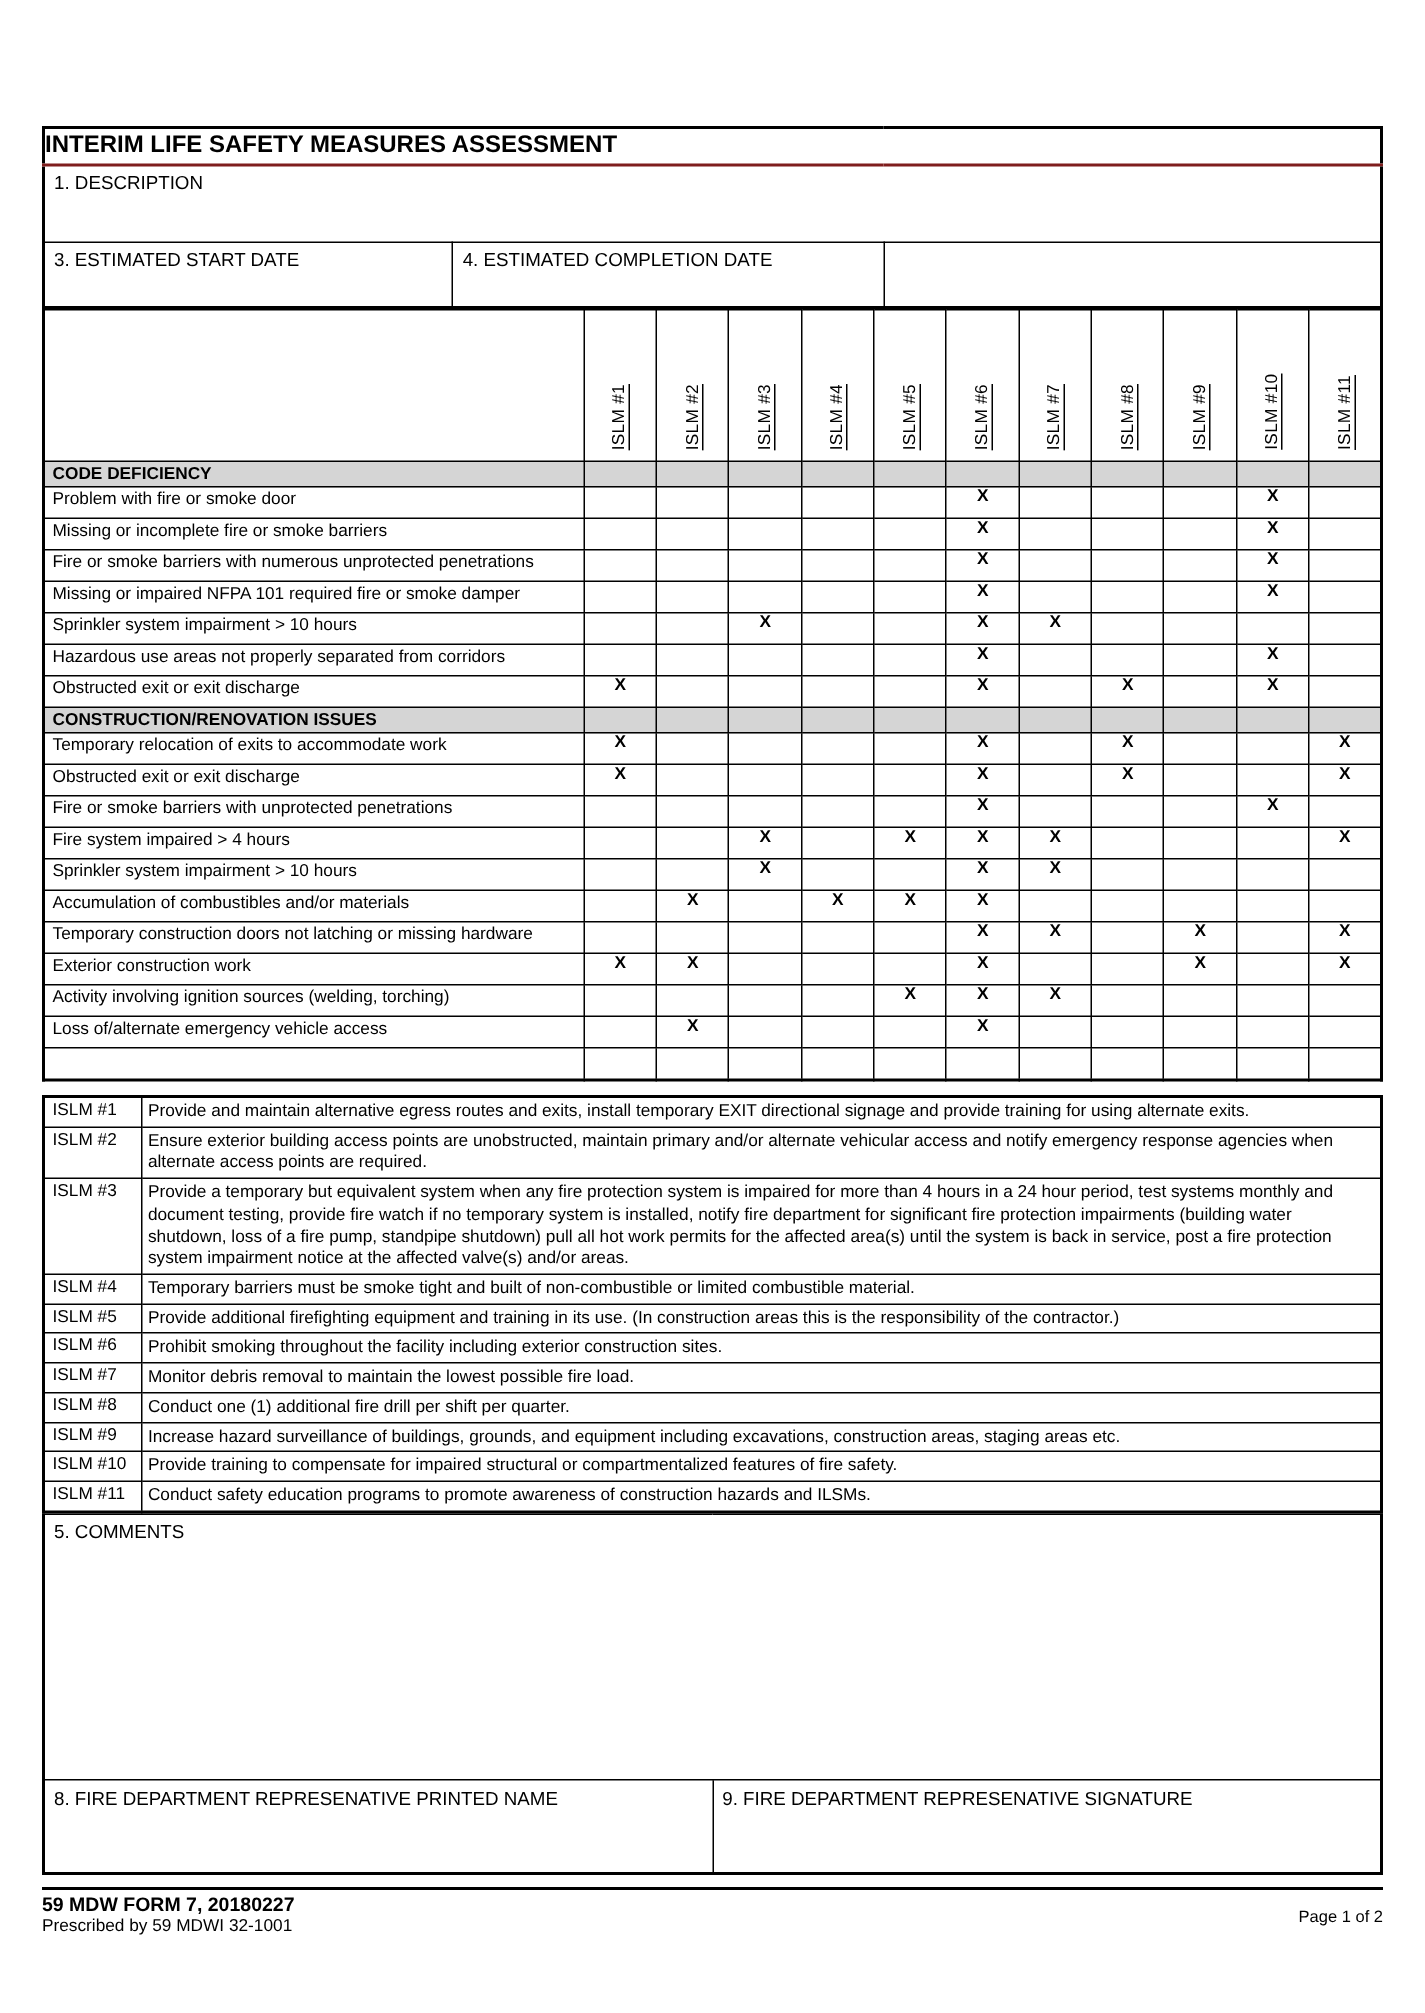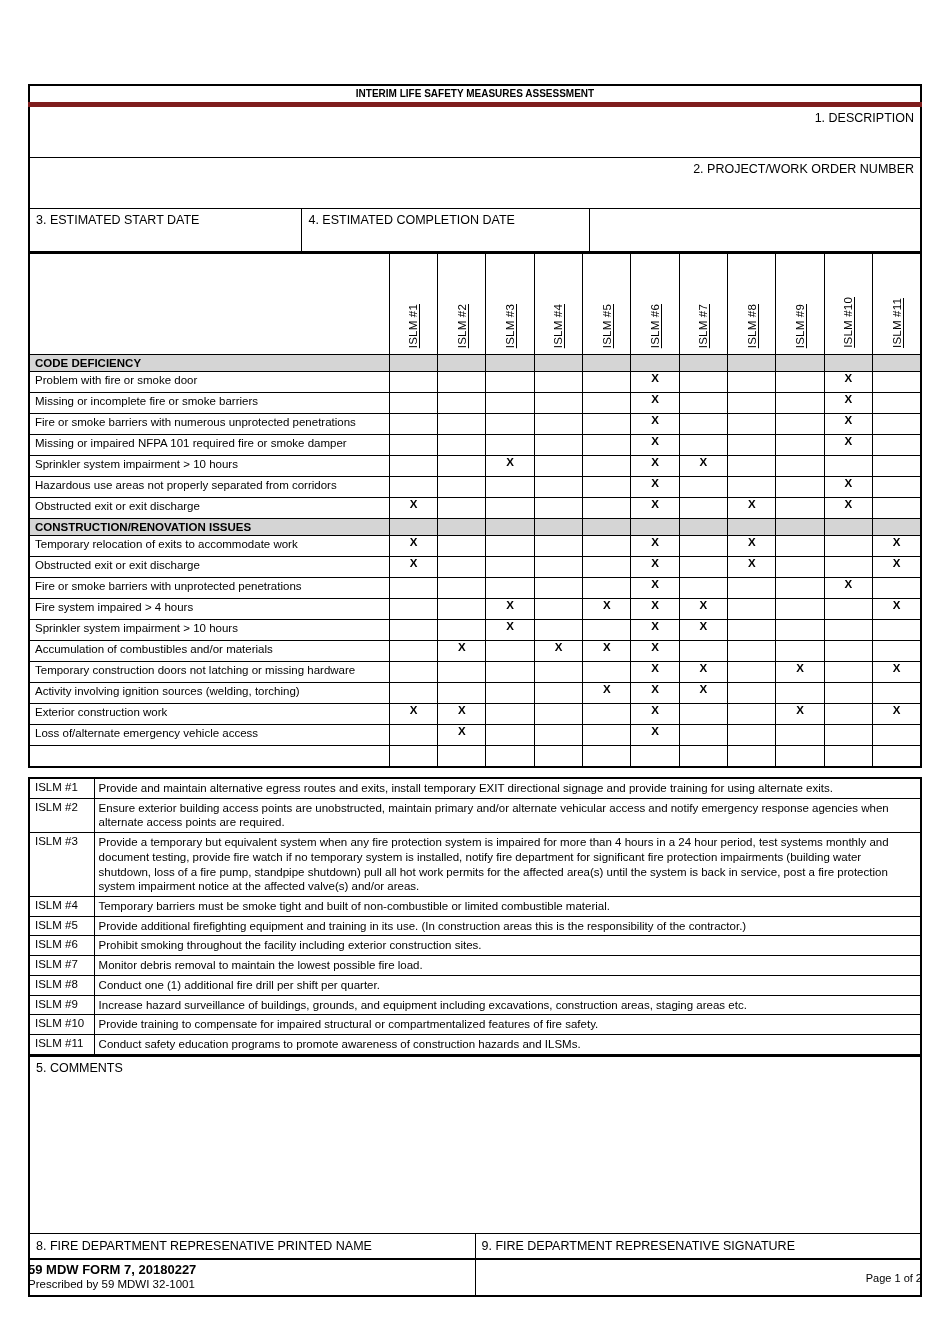--- a/index.html
+++ b/index.html
@@ -28,31 +28,31 @@
   .outer {
     border: 2px solid #000;
   }
   td, th {
     border: 1px solid #000;
     padding: 0;
     vertical-align: top;
     font-size: 11.5px;
   }
   .title-row td {
-    text-align: center;
+    text-align: left;
     font-weight: bold;
-    font-size: 10px;
+    font-size: 16px;
     padding: 2px 0 3px 0;
-    border-bottom: 5px solid #7f1d1d;
+    border-bottom: 2px solid #7f1d1d;
   }
   .field {
     padding: 4px 6px 0 6px;
     font-size: 12.5px;
   }
-  .tall-1 { height: 46px; text-align: right; }
+  .tall-1 { height: 46px; }
   .tall-2 { height: 38px; }
 
   
   .matrix { border-collapse: collapse; width: 100%; table-layout: fixed; }
   .matrix td { border: 1px solid #000; font-size: 11.5px; }
   .matrix .rowlabel {
     padding: 2px 4px 2px 5px;
     height: 16px;
     white-space: nowrap;
     overflow: hidden;
@@ -131,23 +131,20 @@
       <col style="width:30.6%">
       <col style="width:32.2%">
       <col style="width:37.2%">
     </colgroup>
     <tbody>
         <tr class="title-row">
       <td colspan="3">INTERIM LIFE SAFETY MEASURES ASSESSMENT</td>
     </tr>
     <tr>
       <td colspan="3" class="field tall-1">1.  DESCRIPTION</td>
-    </tr>
-    <tr>
-      <td colspan="3" class="field tall-1">2.  PROJECT/WORK ORDER NUMBER</td>
     </tr>
     <tr>
       <td class="field tall-2">3.  ESTIMATED START DATE</td>
       <td class="field tall-2">4.  ESTIMATED COMPLETION DATE</td>
       <td class="field tall-2"></td>
     </tr>
   </tbody>
     </table>
 
   <table class="matrix outer" style="border-top:none;">
@@ -400,46 +397,46 @@
           <td class="mark"></td>
           <td class="mark"></td>
           <td class="mark">X</td>
           <td class="mark">X</td>
           <td class="mark"></td>
           <td class="mark">X</td>
           <td class="mark"></td>
           <td class="mark">X</td>
         </tr>
         <tr>
+          <td class="rowlabel">Exterior construction work</td>
+          <td class="mark">X</td>
+          <td class="mark">X</td>
+          <td class="mark"></td>
+          <td class="mark"></td>
+          <td class="mark"></td>
+          <td class="mark">X</td>
+          <td class="mark"></td>
+          <td class="mark"></td>
+          <td class="mark">X</td>
+          <td class="mark"></td>
+          <td class="mark">X</td>
+        </tr>
+        <tr>
           <td class="rowlabel">Activity involving ignition sources (welding, torching)</td>
           <td class="mark"></td>
           <td class="mark"></td>
           <td class="mark"></td>
           <td class="mark"></td>
           <td class="mark">X</td>
           <td class="mark">X</td>
           <td class="mark">X</td>
           <td class="mark"></td>
           <td class="mark"></td>
           <td class="mark"></td>
           <td class="mark"></td>
-        </tr>
-        <tr>
-          <td class="rowlabel">Exterior construction work</td>
-          <td class="mark">X</td>
-          <td class="mark">X</td>
-          <td class="mark"></td>
-          <td class="mark"></td>
-          <td class="mark"></td>
-          <td class="mark">X</td>
-          <td class="mark"></td>
-          <td class="mark"></td>
-          <td class="mark">X</td>
-          <td class="mark"></td>
-          <td class="mark">X</td>
         </tr>
         <tr>
           <td class="rowlabel">Loss of/alternate emergency vehicle access</td>
           <td class="mark"></td>
           <td class="mark">X</td>
           <td class="mark"></td>
           <td class="mark"></td>
           <td class="mark"></td>
           <td class="mark">X</td>
           <td class="mark"></td>

